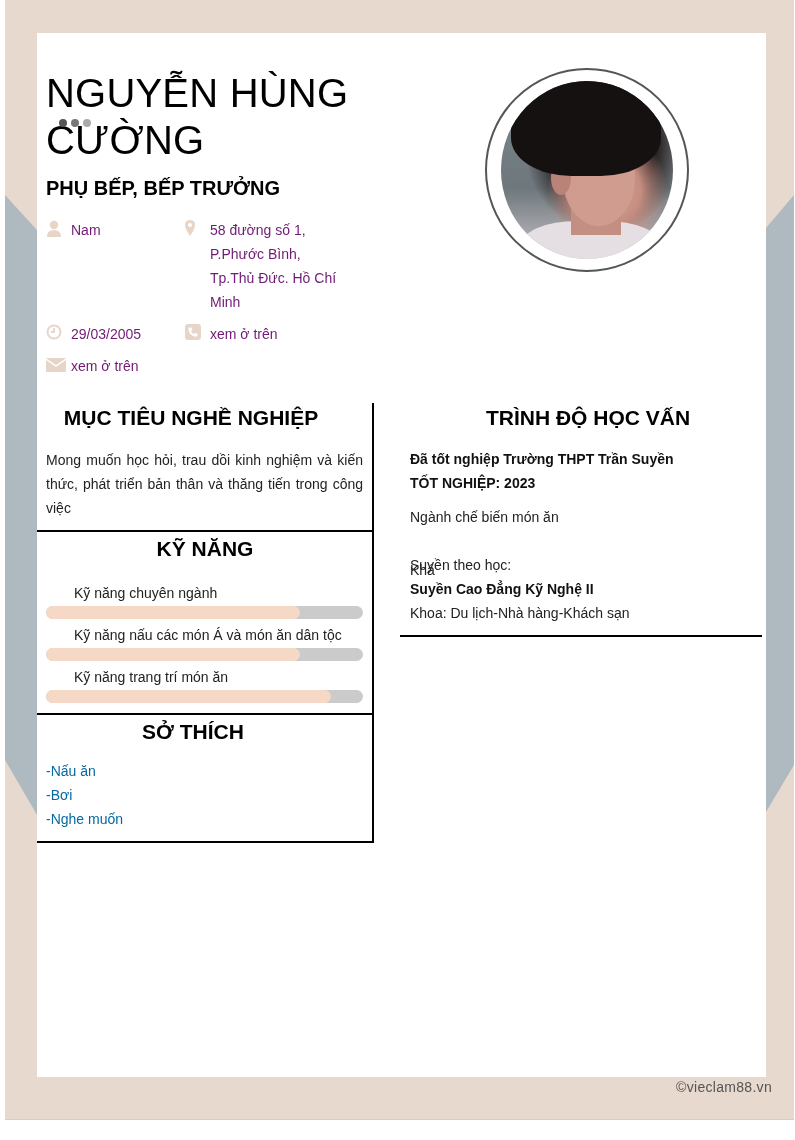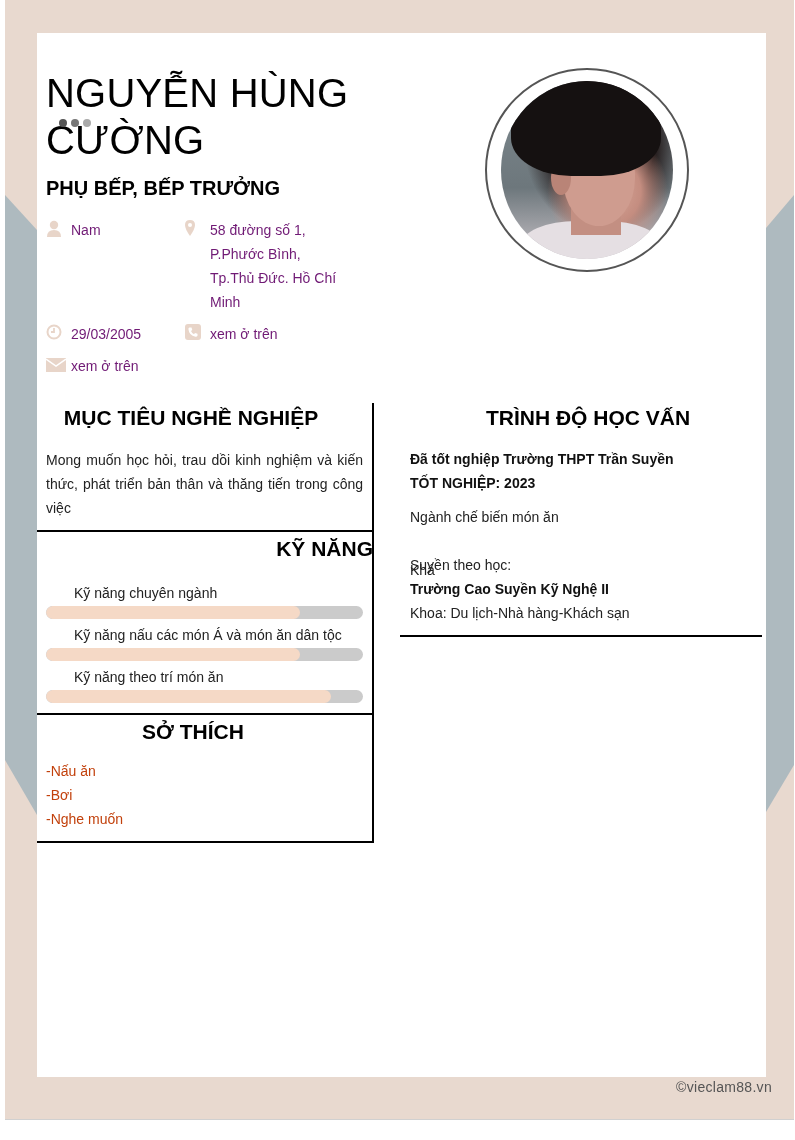--- a/index.html
+++ b/index.html
@@ -41,21 +41,21 @@
     .hline { position: absolute; height: 2px; background: #000; }
 
     .sec-title { position: absolute; font-size: 21px; font-weight: bold; color: #000; text-align: center; margin: 0; }
     .para { position: absolute; left: 46px; top: 448px; width: 317px; font-size: 14px; line-height: 24px; text-align: justify;
             color: #222; margin: 0; }
 
     .skill-label { position: absolute; left: 46px; font-size: 14px; color: #222; margin-left: 28px; }
     .bar { position: absolute; left: 46px; width: 317px; height: 13px; border-radius: 7px; background: #cbcbcb; overflow: hidden; }
     .bar .fill { height: 100%; border-radius: 7px; background: #f5d9c6; }
 
-    .list-item { position: absolute; left: 46px; font-size: 14px; color: #c2410c; }
+    .list-item { position: absolute; left: 46px; font-size: 14px; color: #0369a1; }
     .edu { position: absolute; left: 410px; font-size: 14px; color: #222; }
     .edu.b { font-weight: bold; color: #111; text-align: right; }
   </style>
 </head>
 <body>
 
 <div class="page"></div>
 <div class="band-left"></div>
 <div class="band-right"></div>
 <div class="sheet"></div>
@@ -115,41 +115,41 @@
 
 <div class="vline"></div>
 <div class="hline" style="left:37px; top:530px; width:337px;"></div>
 <div class="hline" style="left:37px; top:713px; width:337px;"></div>
 <div class="hline" style="left:37px; top:841px; width:337px;"></div>
 <div class="hline" style="left:400px; top:635px; width:362px;"></div>
 
 <h3 class="sec-title" style="left:37px; top:406px; width:308px;">MỤC TIÊU NGHỀ NGHIỆP</h3>
 <p class="para">Mong muốn học hỏi, trau dồi kinh nghiệm và kiến thức, phát triển bản thân và thăng tiến trong công việc</p>
 
-<h3 class="sec-title" style="left:37px; top:537px; width:336px;text-align:right;">KỸ NĂNG</h3>
+<h3 class="sec-title" style="left:37px; top:537px; width:336px;">KỸ NĂNG</h3>
 <div class="skill-label" style="top:585px;">Kỹ năng chuyên ngành</div>
 <div class="bar" style="top:606px;">
     <div class="fill" style="width: 80%;"></div>
   </div>
 <div class="skill-label" style="top:627px;">Kỹ năng nấu các món Á và món ăn dân tộc</div>
 <div class="bar" style="top:648px;">
     <div class="fill" style="width: 80%;"></div>
   </div>
-<div class="skill-label" style="top:669px;">Kỹ năng theo trí món ăn</div>
+<div class="skill-label" style="top:669px;">Kỹ năng trang trí món ăn</div>
 <div class="bar" style="top:690px;">
     <div class="fill" style="width: 90%;"></div>
   </div>
 
 <h3 class="sec-title" style="left:37px; top:720px; width:312px;">SỞ THÍCH</h3>
 <div class="list-item" style="top:763px;">-Nấu ăn</div>
 <div class="list-item" style="top:787px;">-Bơi</div>
 <div class="list-item" style="top:811px;">-Nghe muốn</div>
 
 <h3 class="sec-title" style="left:400px; top:406px; width:376px;">TRÌNH ĐỘ HỌC VẤN</h3>
 <div class="edu b" style="top:451px;">Đã tốt nghiệp Trường THPT Trần Suyền</div>
 <div class="edu b" style="top:475px;">TỐT NGHIỆP: 2023</div>
 <div class="edu" style="top:509px;">Ngành chế biến món ăn</div>
 <div class="edu" style="top:533px;margin-top:29px;">Khá</div>
 <div class="edu" style="top:557px;">Suyền theo học:</div>
-<div class="edu b" style="top:581px;">Trường Cao Suyền Kỹ Nghệ II</div>
+<div class="edu b" style="top:581px;">Suyền Cao Đẳng Kỹ Nghệ II</div>
 <div class="edu" style="top:605px;">Khoa: Du lịch-Nhà hàng-Khách sạn</div>
 
 <div class="watermark">©vieclam88.vn</div>
 
 </body></html>

